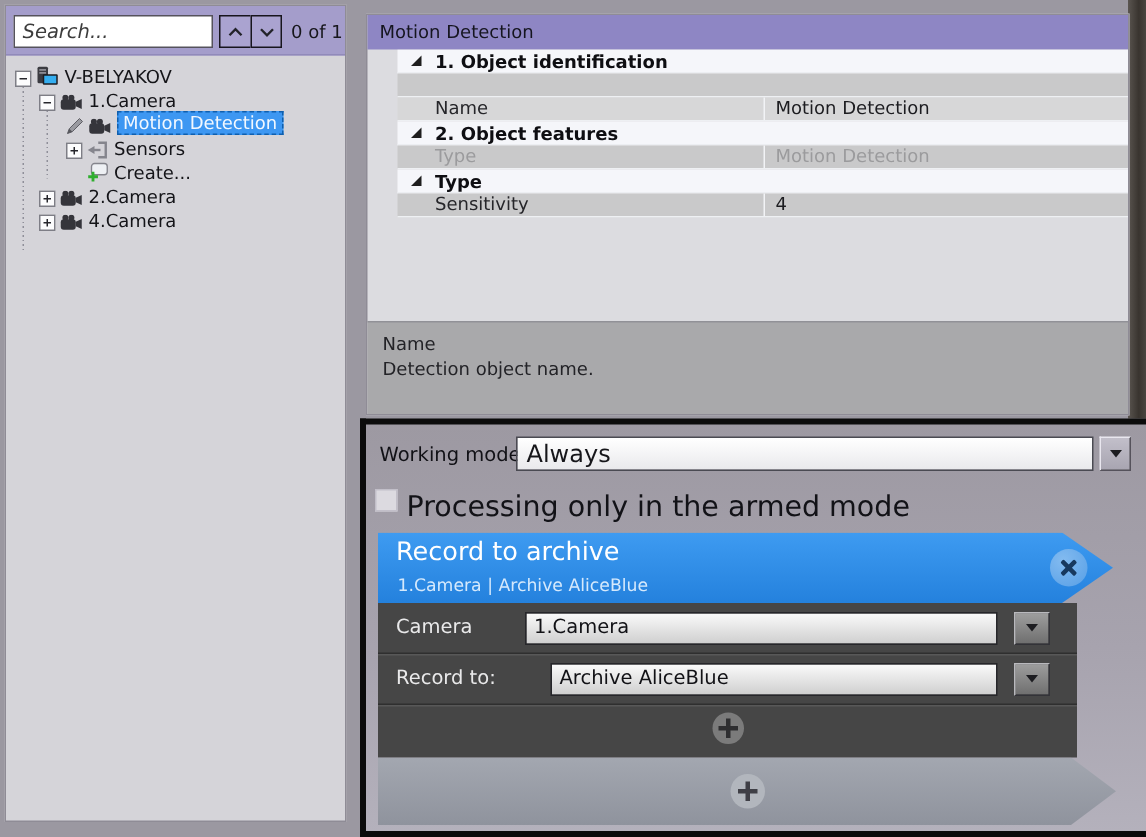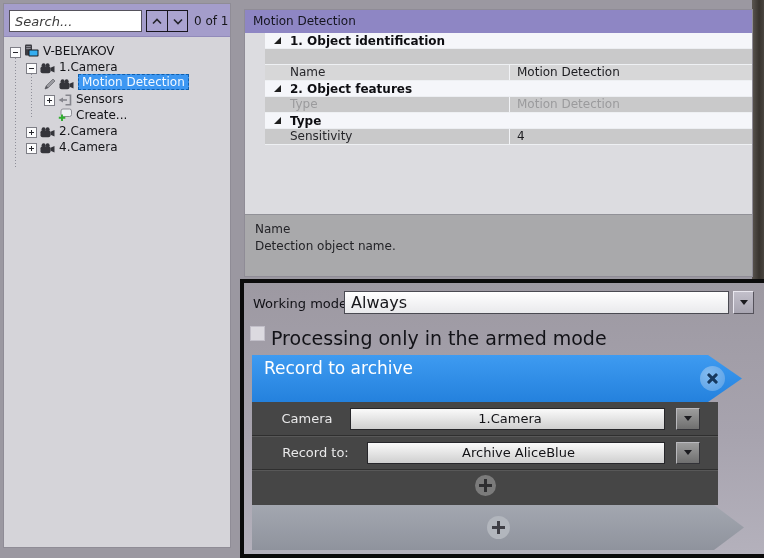--- a/index.html
+++ b/index.html
@@ -127,21 +127,20 @@
   }
   .close-btn::before, .close-btn::after {
     content:""; position:absolute; left:6px; top:11px; width:13px; height:3px;
     background:#17395f; border-radius:1px;
   }
   .close-btn::before { transform:rotate(45deg); }
   .close-btn::after  { transform:rotate(-45deg); }
   .action-block {
     position:absolute; left:8px; top:119px; width:466px; height:103px;
     background:#464646;
-    text-align:center;
   }
   .field-row { position:relative; height:34px; display:flex; align-items:center;
     padding-left:12px; padding-right:18px; border-bottom:1px solid #2f2f2f; box-shadow:0 1px 0 #585858; }
   .f-label { color:#e9e9ea; font-size:13px; flex:0 0 auto; }
   .row-camera .f-label { width:86px; }
   .row-record .f-label { width:103px; }
   .f-combo {
     flex:1 1 auto; height:22px; background:linear-gradient(180deg,#fafafa,#cfcfcf);
     border:1px solid #26262a; font-size:13px; line-height:20px; padding-left:5px; color:#121216;
     margin-right:11px;
@@ -327,20 +326,21 @@
     <div class="wm-combo">Always</div>
     <div class="dd-btn wm">
       <span class="tri-down"></span>
     </div>
 
     <div class="armed-box"></div>
     <span class="armed-label">Processing only in the armed mode</span>
 
     <div class="banner">
       <div class="banner-title">Record to archive</div>
+      <div class="banner-sub">1.Camera | Archive AliceBlue</div>
       <div class="close-btn"></div>
     </div>
 
     <div class="action-block">
       <div class="field-row row-camera">
         <span class="f-label">Camera</span>
         <div class="f-combo">1.Camera</div>
         <div class="dd-btn dark">
           <span class="tri-down"></span>
         </div>

